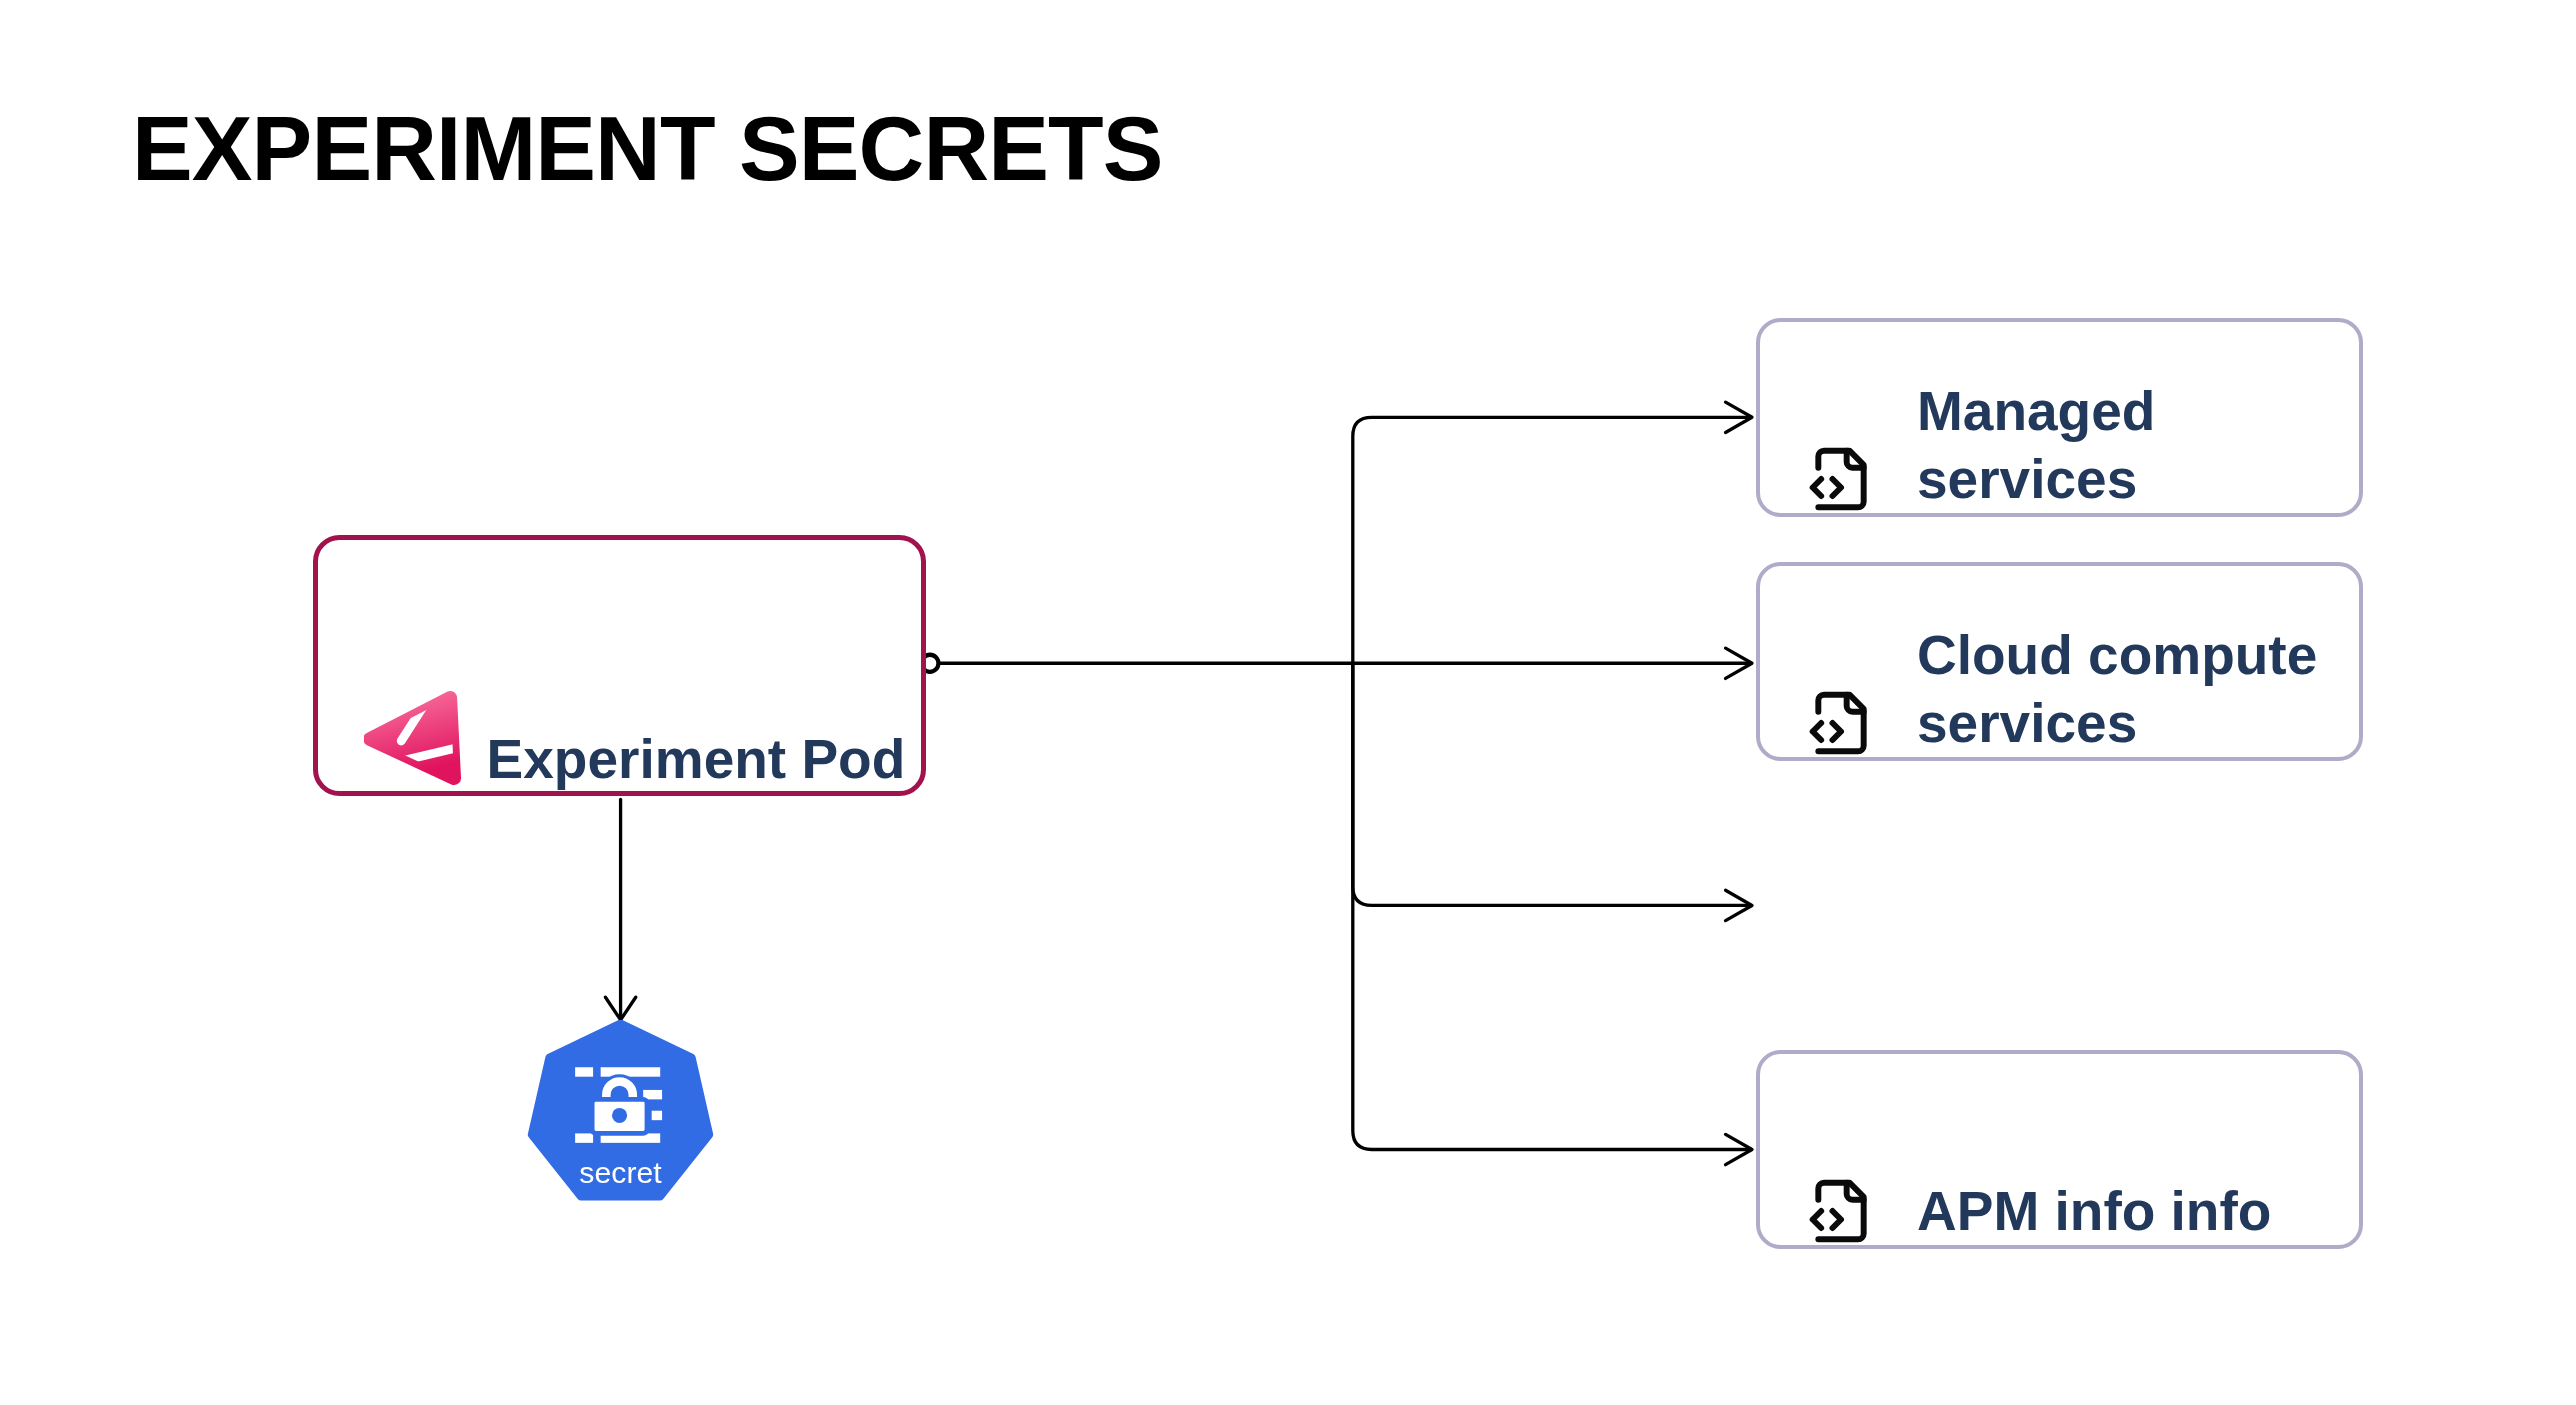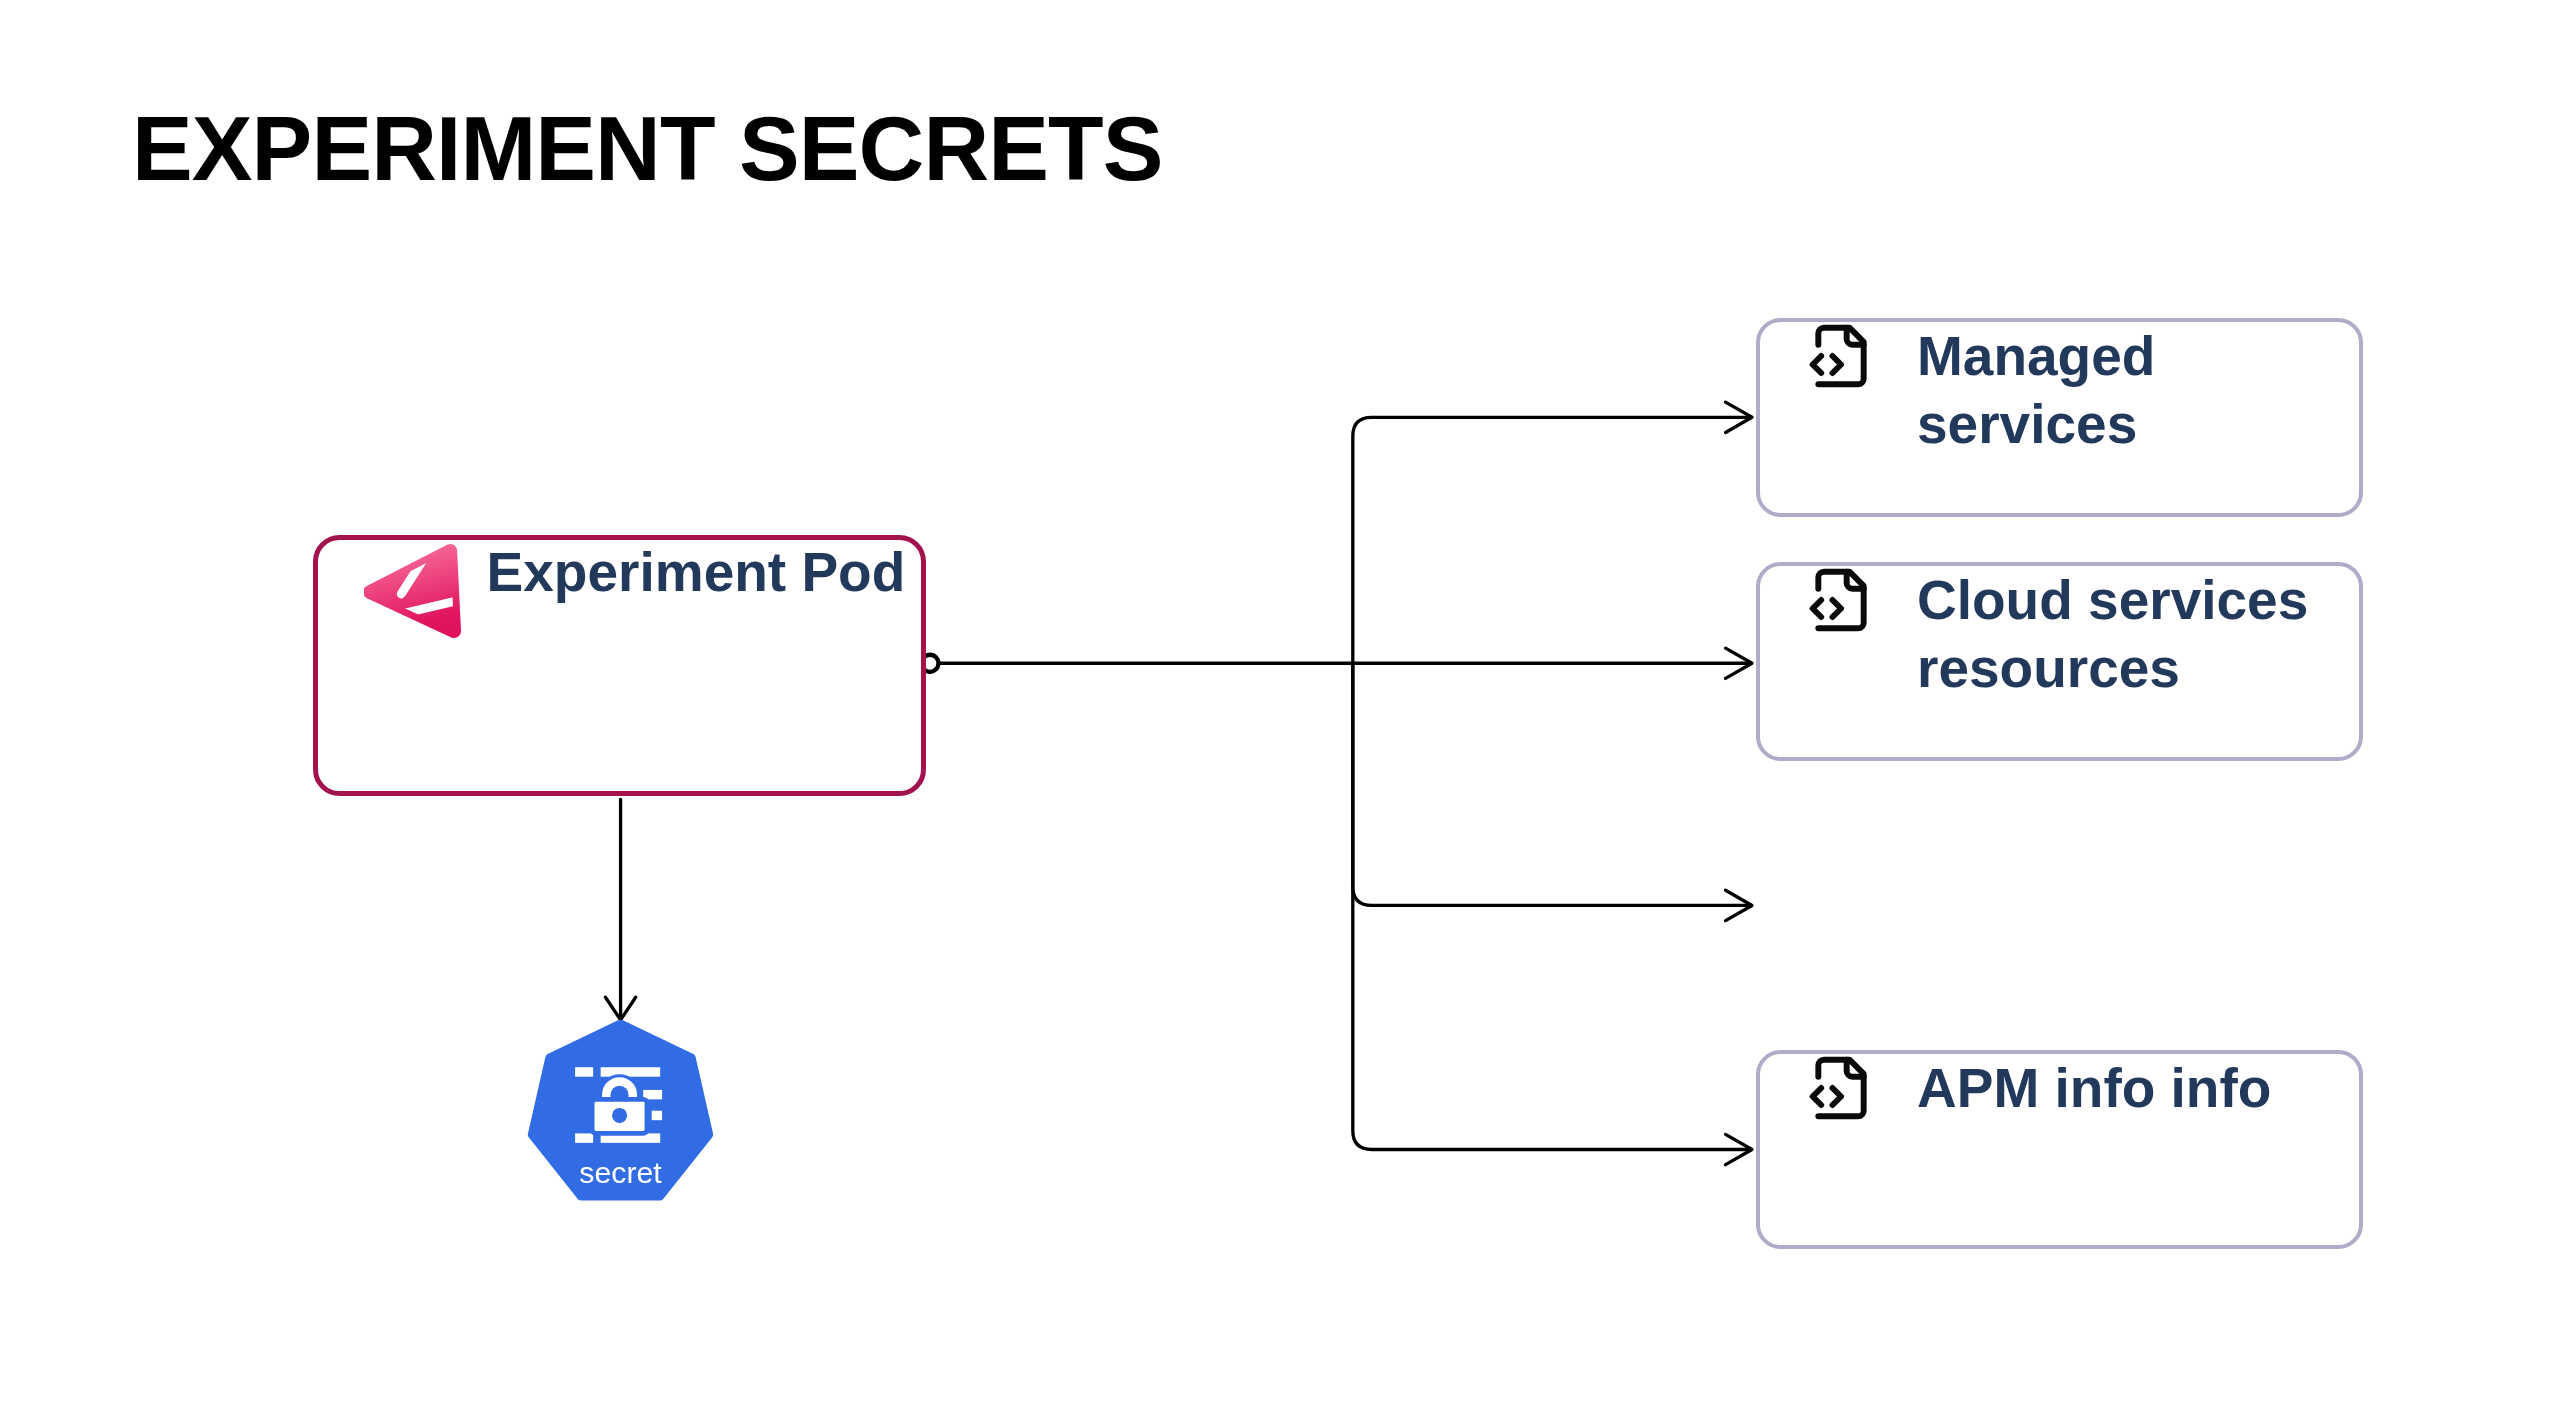--- a/index.html
+++ b/index.html
@@ -11,21 +11,21 @@
     overflow:hidden;
   }
   .title{
     position:absolute;left:132px;top:97px;
     font-size:91px;font-weight:700;letter-spacing:-0.9px;
     color:var(--title-color,#000);
     white-space:nowrap;margin:0;
   }
   .connectors{position:absolute;left:0;top:0;pointer-events:none;}
   .node{
-    position:absolute;background:#fff;display:flex;align-items:flex-start;box-sizing:border-box;
+    position:absolute;background:#fff;display:flex;align-items:flex-end;box-sizing:border-box;
   }
   .pod{
     left:313px;top:535px;width:613px;height:261px;
     border:5.7px solid var(--pod-border,#A2124D);
     border-radius:26.5px;
     padding-left:46px;gap:24.6px;
   }
   .pod-label{
     font-size:55px;font-weight:700;color:var(--navy-text,#23395B);white-space:nowrap;
   }
@@ -131,21 +131,21 @@
   </div>
 
   <div class="node target t1">
     <svg class="file-icon" width="68" height="68" viewBox="0 0 24 24" fill="none" stroke="#0a0a0a" stroke-width="2.1" stroke-linecap="round" stroke-linejoin="round">
       <path d="M4 22h14a2 2 0 0 0 2-2V7l-5-5H6a2 2 0 0 0-4 2v4" style="display:none"></path>
       <path d="M4 22h14a2 2 0 0 0 2-2V7l-5-5H6a2 2 0 0 0-2 2v4"></path>
       <path d="M14 2v4a2 2 0 0 0 2 2h4"></path>
       <path d="m5 12-3 3 3 3"></path>
       <path d="m9 18 3-3-3-3"></path>
     </svg>
-    <div class="target-label">Cloud services resources</div>
+    <div class="target-label">Cloud compute services</div>
   </div>
 
 
   <div class="node target t3">
     <svg class="file-icon" width="68" height="68" viewBox="0 0 24 24" fill="none" stroke="#0a0a0a" stroke-width="2.1" stroke-linecap="round" stroke-linejoin="round">
       <path d="M4 22h14a2 2 0 0 0 2-2V7l-5-5H6a2 2 0 0 0-2 2v4"></path>
       <path d="M14 2v4a2 2 0 0 0 2 2h4"></path>
       <path d="m5 12-3 3 3 3"></path>
       <path d="m9 18 3-3-3-3"></path>
     </svg>

